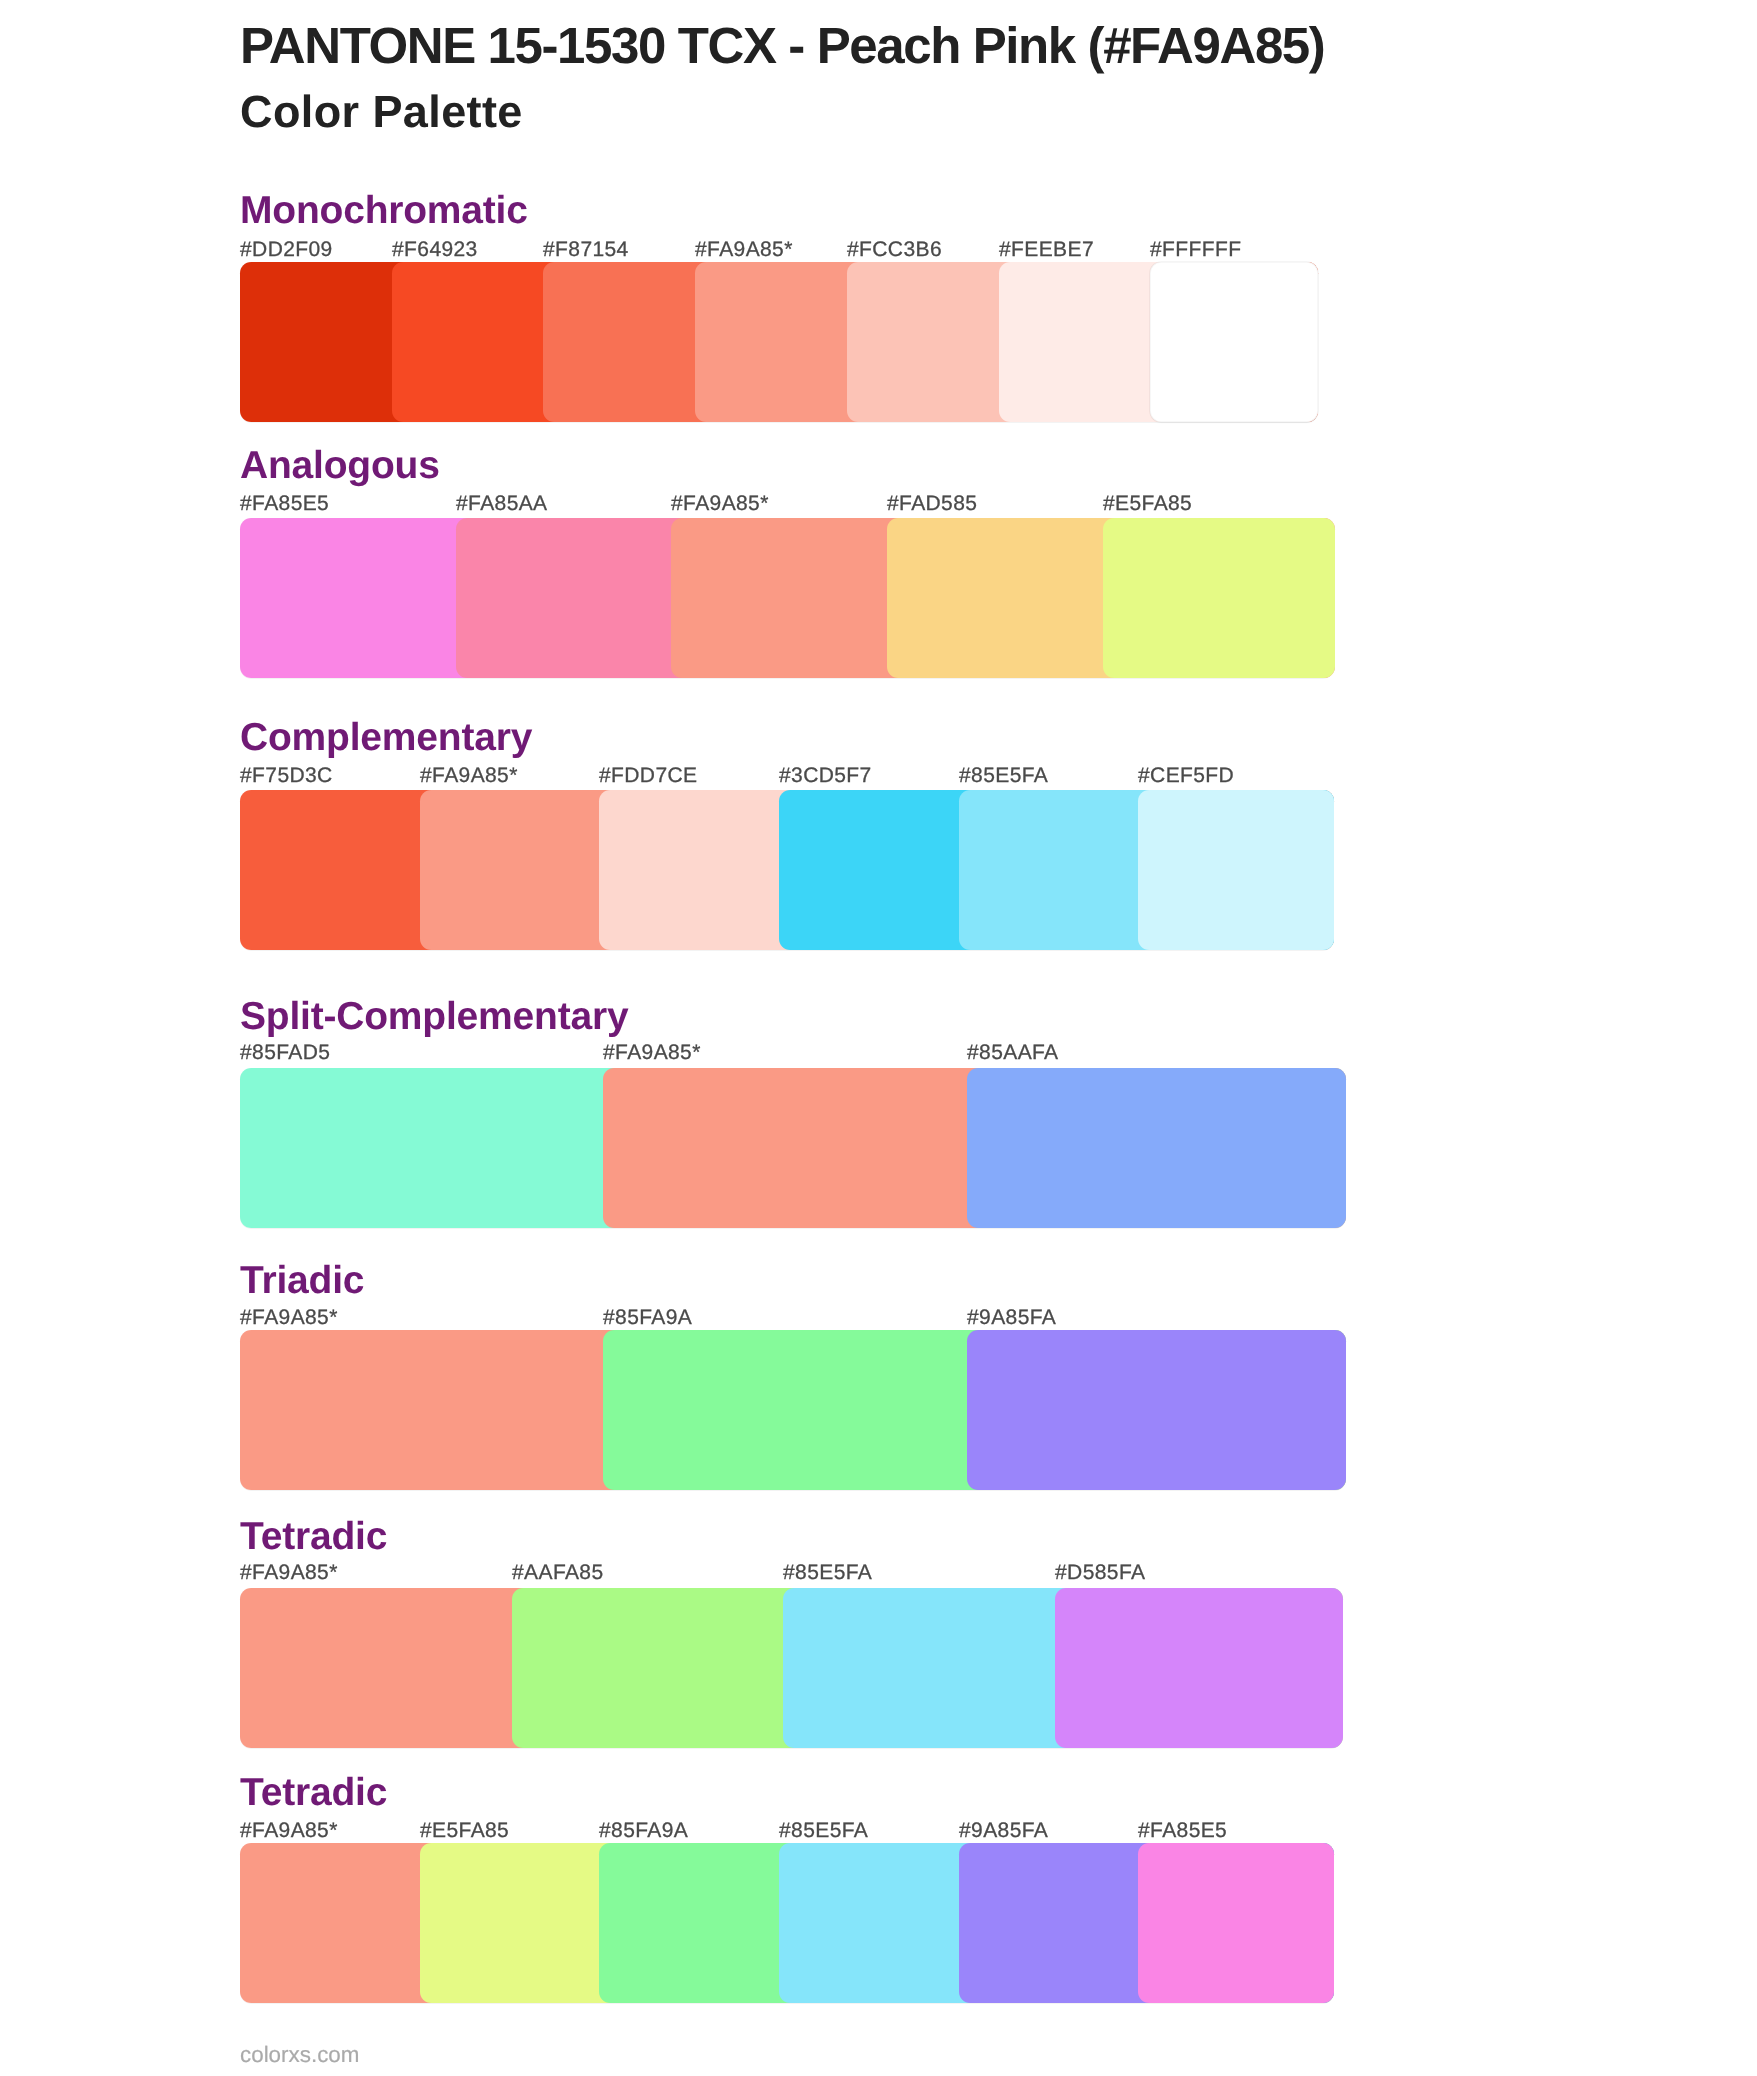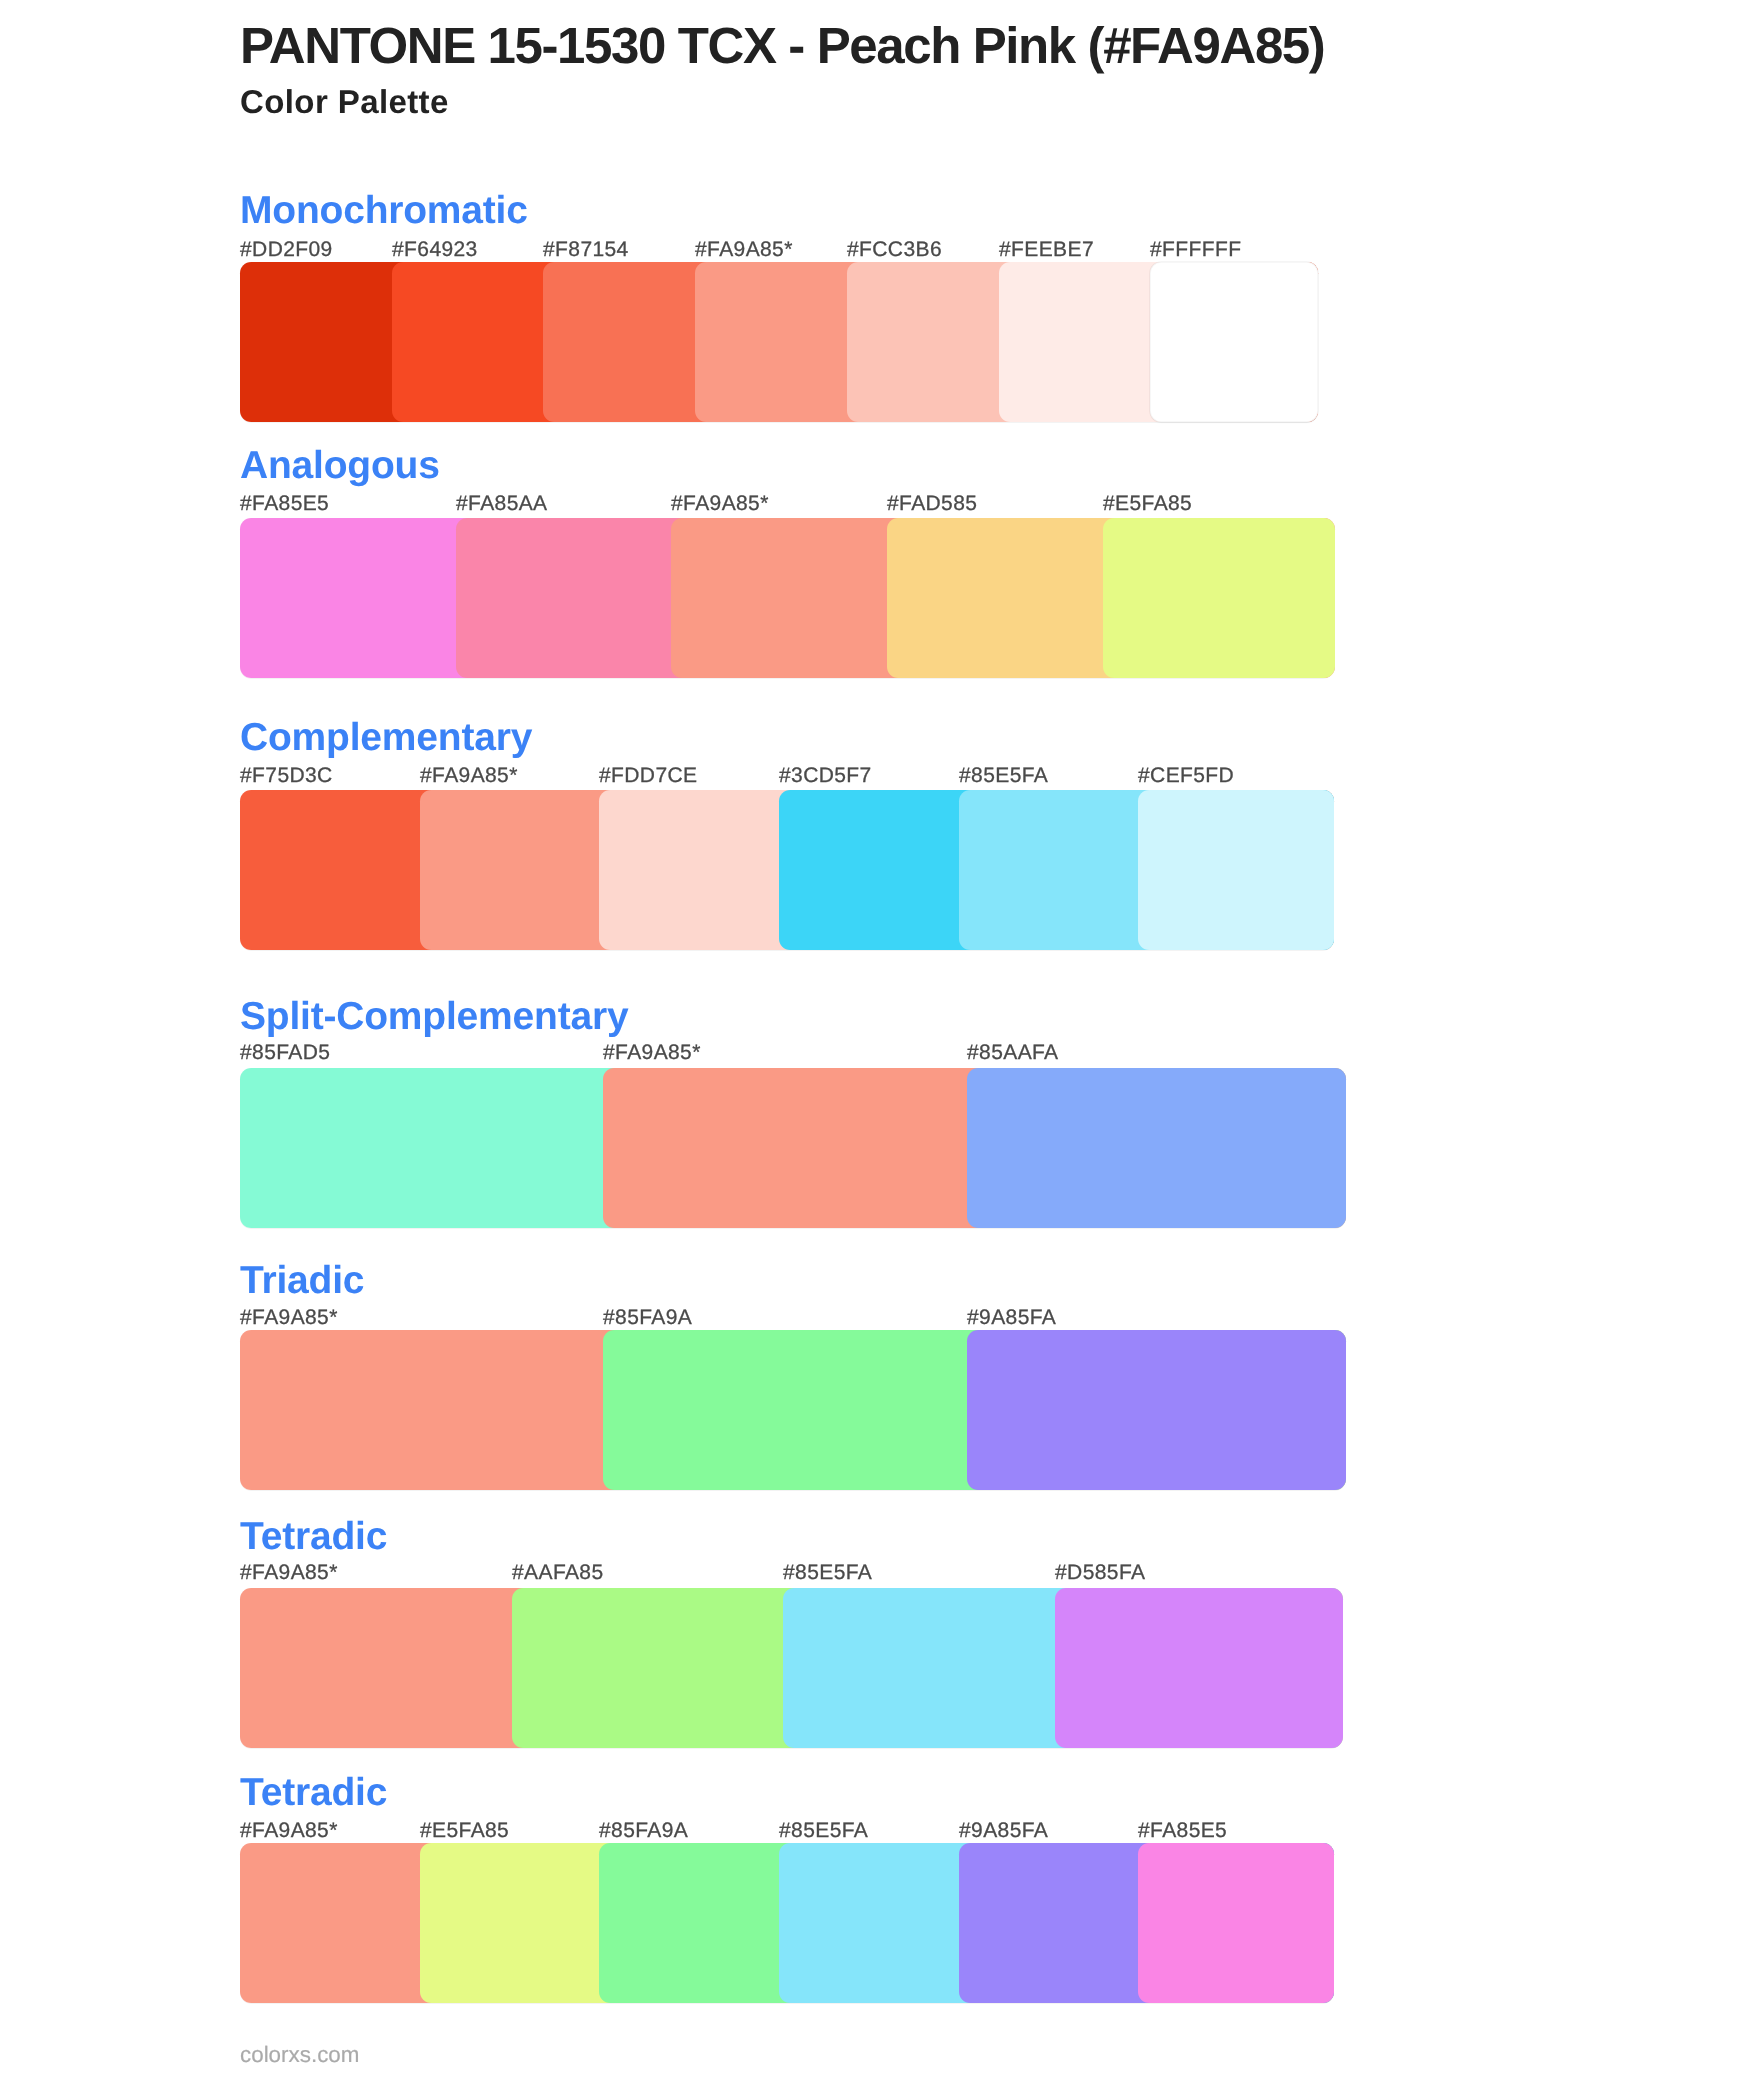--- a/index.html
+++ b/index.html
@@ -11,24 +11,24 @@
   
   .title,.subtitle,.sec-title,.hexlabel,.footer{
        -webkit-font-smoothing:antialiased;
        transform:translateZ(0);
        will-change:transform;}
   .page{position:relative;width:1757px;height:2077px;overflow:hidden;background:#fff;}
 
   .title{position:absolute;left:240px;top:-23px;height:70px;line-height:70px;
          font-weight:700;font-size:51px;letter-spacing:-1.4px;color:#222222;white-space:nowrap;}
   .subtitle{position:absolute;left:240px;top:47px;height:56px;line-height:56px;
-         font-weight:700;font-size:33px;letter-spacing:0.4px;color:#222222;white-space:nowrap;}
+         font-weight:700;font-size:45px;letter-spacing:0.4px;color:#222222;white-space:nowrap;}
 
   .sec-title{position:absolute;left:240px;height:48px;line-height:48px;
-         font-weight:700;font-size:39px;letter-spacing:-0.2px;color:#3b82f6;white-space:nowrap;}
+         font-weight:700;font-size:39px;letter-spacing:-0.2px;color:#701a75;white-space:nowrap;}
 
   .hexrow{position:absolute;left:240px;height:24px;}
   .hexlabel{position:absolute;font-weight:400;font-size:21px;line-height:24px;
          letter-spacing:0.4px;color:#4a4a4a;white-space:nowrap;top:0;text-align:center;
          -webkit-text-stroke:0.3px #4a4a4a;}
 
   .swrow{position:absolute;left:240px;height:160px;}
   .sw{position:absolute;top:0;height:160px;border-radius:11.2px;}
   
   .swshadow{position:absolute;top:0;left:0;height:160px;border-radius:11.2px;

